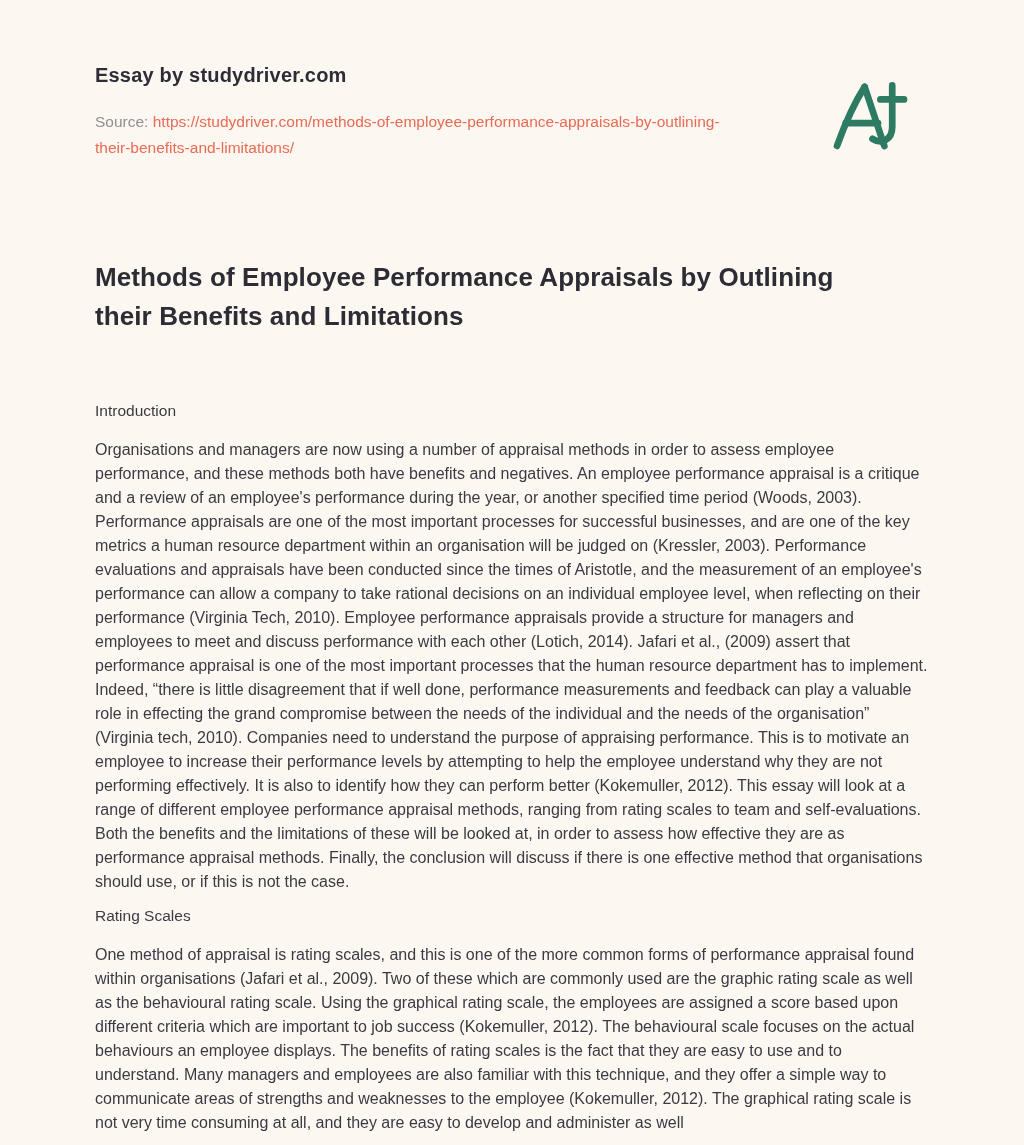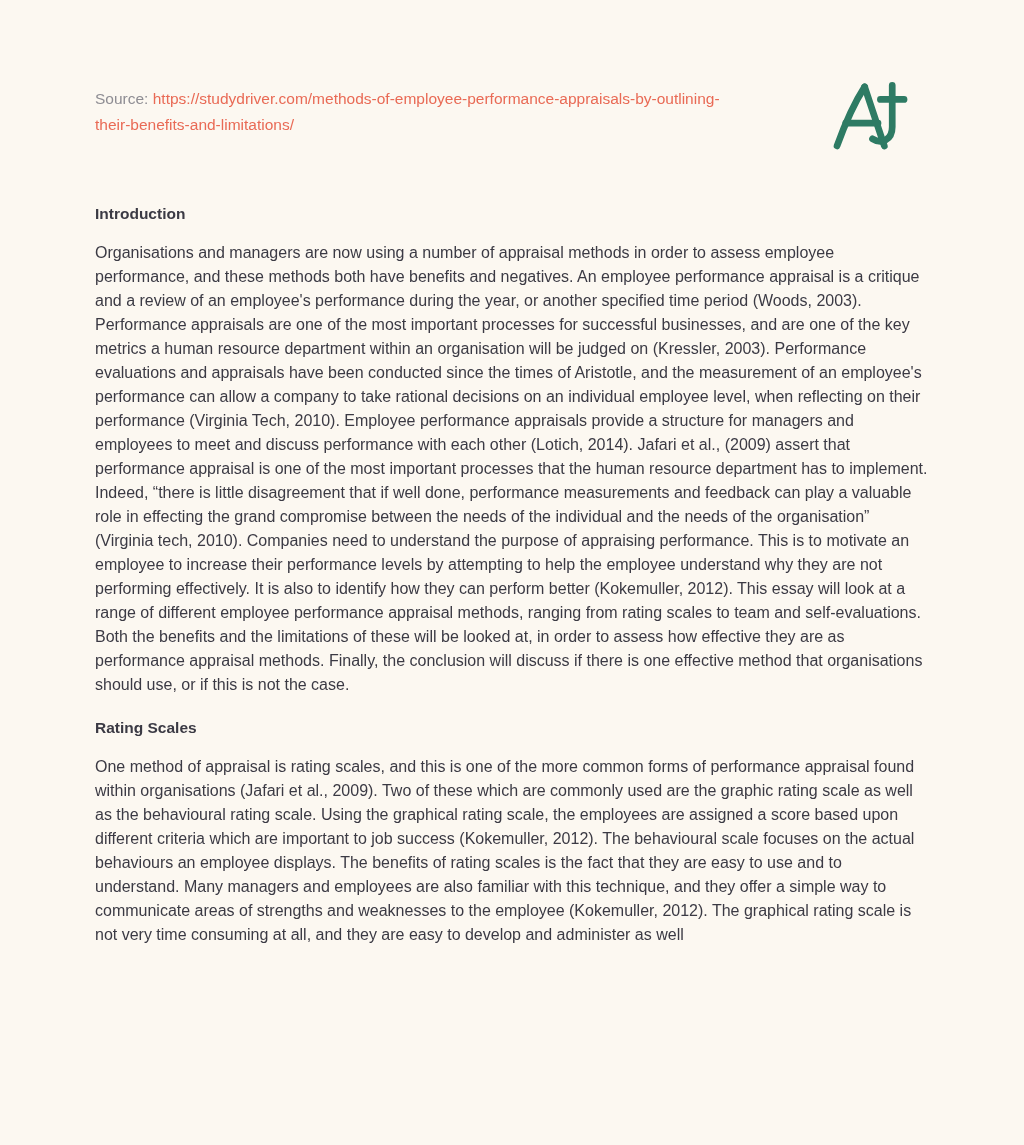--- a/index.html
+++ b/index.html
@@ -52,53 +52,55 @@
     margin-top: 96px;
     font-size: 26px;
     line-height: 1.5;
     font-weight: 700;
     color: #2d2c35;
     max-width: 780px;
     letter-spacing: 0.1px;
   }
   .section-heading {
     font-size: 15.5px;
-    font-weight: 700;
+    font-weight: 400;
     color: #3b3a44;
   }
   .section--intro .section-heading { margin-top: 66px; }
-  .section--rating .section-heading { margin-top: 22px; }
+  .section--rating .section-heading { margin-top: 13px; }
   .section-body {
     margin-top: 18px;
     font-size: 16px;
     line-height: 24px;
     color: #3b3a44;
   }
 </style>
 </head>
 <body>
 
 <div class="page">
 
+  <div class="byline">Essay by studydriver.com</div>
 
   <p class="source">
     <span class="source-label">Source:</span>
     <a class="source-url">https://studydriver.com/methods-of-employee-performance-appraisals-by-outlining-their-benefits-and-limitations/</a>
   </p>
 
   <div class="logo">
     <svg viewBox="0 0 104 104" fill="none" stroke="#2e7b64" stroke-width="8.5" stroke-linecap="round" stroke-linejoin="round">
       <path d="M14 90 C24 62 38 32 49 15"></path>
       <path d="M49 15 L74 90"></path>
       <path d="M25 61 L66 61"></path>
       <path d="M84 13 L84 66 C84 83 70 88 59 81"></path>
       <path d="M69 31 L99 31"></path>
     </svg>
   </div>
 
+  <h1 class="title">Methods of Employee Performance Appraisals by Outlining their Benefits and Limitations</h1>
 
   <section class="section section--intro">
     <h2 class="section-heading">Introduction</h2>
     <p class="section-body">Organisations and managers are now using a number of appraisal methods in order to assess employee performance, and these methods both have benefits and negatives. An employee performance appraisal is a critique and a review of an employee's performance during the year, or another specified time period (Woods, 2003). Performance appraisals are one of the most important processes for successful businesses, and are one of the key metrics a human resource department within an organisation will be judged on (Kressler, 2003). Performance evaluations and appraisals have been conducted since the times of Aristotle, and the measurement of an employee's performance can allow a company to take rational decisions on an individual employee level, when reflecting on their performance (Virginia Tech, 2010). Employee performance appraisals provide a structure for managers and employees to meet and discuss performance with each other (Lotich, 2014). Jafari et al., (2009) assert that performance appraisal is one of the most important processes that the human resource department has to implement. Indeed, “there is little disagreement that if well done, performance measurements and feedback can play a valuable role in effecting the grand compromise between the needs of the individual and the needs of the organisation” (Virginia tech, 2010). Companies need to understand the purpose of appraising performance. This is to motivate an employee to increase their performance levels by attempting to help the employee understand why they are not performing effectively. It is also to identify how they can perform better (Kokemuller, 2012). This essay will look at a range of different employee performance appraisal methods, ranging from rating scales to team and self-evaluations. Both the benefits and the limitations of these will be looked at, in order to assess how effective they are as performance appraisal methods. Finally, the conclusion will discuss if there is one effective method that organisations should use, or if this is not the case.</p>
   </section>
 
   <section class="section section--rating">
     <h2 class="section-heading">Rating Scales</h2>
     <p class="section-body">One method of appraisal is rating scales, and this is one of the more common forms of performance appraisal found within organisations (Jafari et al., 2009). Two of these which are commonly used are the graphic rating scale as well as the behavioural rating scale. Using the graphical rating scale, the employees are assigned a score based upon different criteria which are important to job success (Kokemuller, 2012). The behavioural scale focuses on the actual behaviours an employee displays. The benefits of rating scales is the fact that they are easy to use and to understand. Many managers and employees are also familiar with this technique, and they offer a simple way to communicate areas of strengths and weaknesses to the employee (Kokemuller, 2012). The graphical rating scale is not very time consuming at all, and they are easy to develop and administer as well</p>
   </section>

